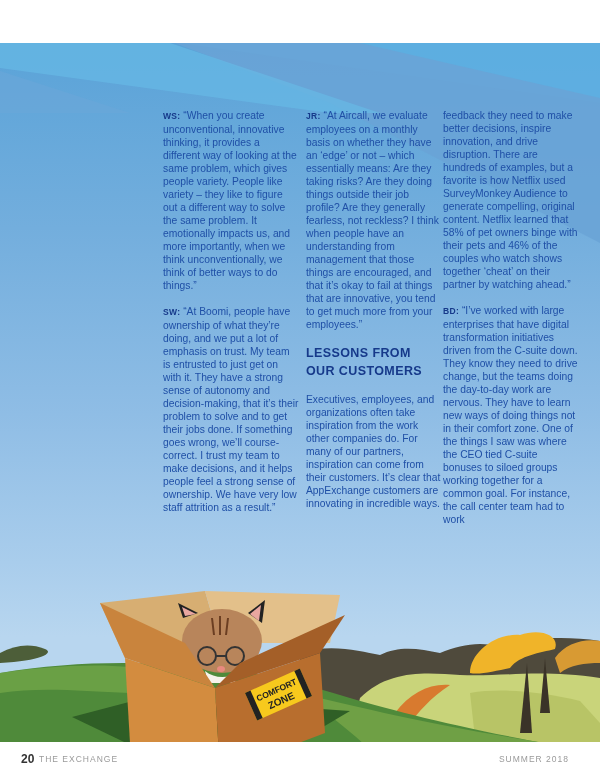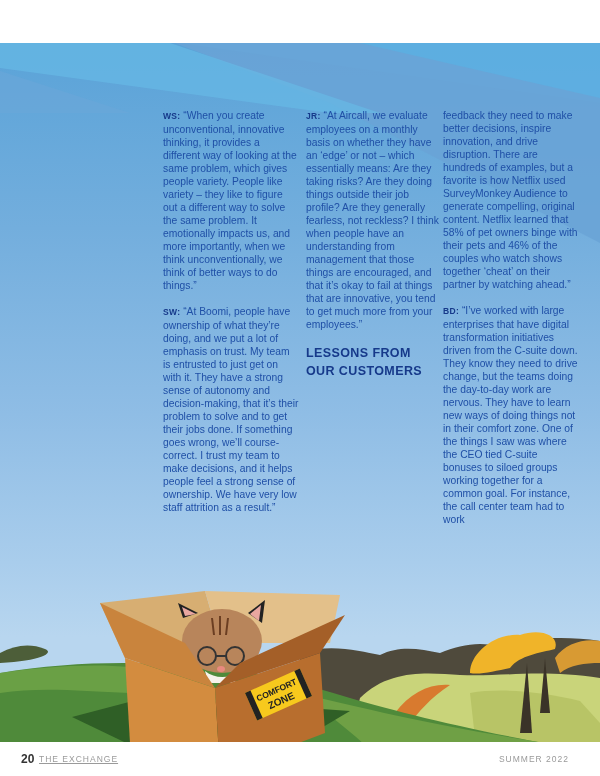--- a/index.html
+++ b/index.html
@@ -11,21 +11,21 @@
   .col p { margin: 0 0 13px 0; }
   .spk { font-weight: bold; font-size: 8.5px; letter-spacing: 0.3px; color: #16398a; }
   .heading { font-weight: bold; font-size: 12.5px; line-height: 18px; color: #16398a; letter-spacing: 0.4px; margin: 0 0 13px 0; text-transform: uppercase; }
   .tight { letter-spacing: -0.35px; }
   #col1 { left: 163px; }
   #col2 { left: 306px; }
   #col3 { left: 443px; }
   .illustration { position: absolute; left: 0; top: 540px; width: 600px; height: 202px; }
   .footer { position: absolute; left: 0; top: 742px; width: 600px; height: 34px; background: #fff; }
   .page-num { position: absolute; left: 21px; top: 10px; font-size: 12px; color: #333; font-weight: bold; }
-  .pub { position: absolute; left: 39px; top: 12px; font-size: 8.5px; color: #9a9a9a; letter-spacing: 1px; text-decoration: underline; }
+  .pub { position: absolute; left: 39px; top: 12px; font-size: 8.5px; color: #9a9a9a; letter-spacing: 1px; }
   .issue { position: absolute; right: 31px; top: 12px; font-size: 8.5px; color: #9a9a9a; letter-spacing: 1px; }
 </style>
 </head>
 <body>
 
 <div class="page">
 
   <svg class="bg-stripe" width="600" height="560" viewBox="0 0 600 560" style="left:0;top:0;">
     <polygon points="0,0 600,0 600,60 180,0" fill="#5eb0e2" opacity="0.8"></polygon>
     <polygon points="175,0 360,0 600,55 600,200 330,60" fill="#6aa3d6" opacity="0.85"></polygon>
@@ -34,20 +34,21 @@
   </svg>
 
   <div class="col" id="col1">
     <p><span class="spk">WS:</span> <span>“When you create unconventional, innovative thinking, it provides a different way of looking at the same problem, which gives people variety. People like variety – they like to figure out a different way to solve the same problem. It emotionally impacts us, and more importantly, when we think unconventionally, we think of better ways to do things.”</span></p>
     <p><span class="spk">SW:</span> <span>“At Boomi, people have ownership of what they’re doing, and we put a lot of emphasis on trust. My team is entrusted to just get on with it. They have a strong sense of autonomy and decision-making, that it’s their problem to solve and to get their jobs done. If something goes wrong, we’ll course-correct. I trust my team to make decisions, and it helps people feel a strong sense of ownership. We have very low staff attrition as a result.”</span></p>
   </div>
 
   <div class="col" id="col2">
     <p><span class="spk">JR:</span> <span>“At Aircall, we evaluate employees on a monthly basis on whether they have an ‘edge’ or not – which essentially means: Are they taking risks? Are they doing things outside their job profile? Are they generally fearless, not reckless? I think when people have an understanding from management that those things are encouraged, and that it’s okay to fail at things that are innovative, you tend to get much more from your employees.”</span></p>
     <div class="heading">Lessons from our customers</div>
+    <p>Executives, employees, and organizations often take inspiration from the work other companies do. For many of our partners, inspiration can come from their customers. It’s clear that AppExchange customers are innovating in incredible ways.</p>
   </div>
 
   <div class="col" id="col3">
     <p>feedback they need to make better decisions, inspire innovation, and drive disruption. There are hundreds of examples, but a favorite is how Netflix used SurveyMonkey Audience to generate compelling, original content. Netflix learned that 58% of pet owners binge with their pets and 46% of the couples who watch shows together ‘cheat’ on their partner by watching ahead.”</p>
     <p><span class="spk">BD:</span> <span>“I’ve worked with large enterprises that have digital transformation initiatives driven from the C-suite down. They know they need to drive change, but the teams doing the day-to-day work are nervous. They have to learn new ways of doing things not in their comfort zone. One of the things I saw was where the CEO tied C-suite bonuses to siloed groups working together for a common goal. For instance, the call center team had to work</span></p>
   </div>
 
   <svg class="illustration" width="600" height="202" viewBox="0 0 600 202">
 
     <path d="M300,70 C330,60 360,68 380,72 C400,62 420,66 440,70 C460,62 480,58 500,64 C520,56 560,52 600,58 L600,140 L300,140 Z" fill="#4f4a3c"></path>
@@ -99,14 +100,14 @@
       <rect x="54" y="0" width="6" height="30" fill="#222"></rect>
       <text x="30" y="13" font-family="Liberation Sans, sans-serif" font-size="8.5" font-weight="bold" fill="#222" text-anchor="middle">COMFORT</text>
       <text x="30" y="25" font-family="Liberation Sans, sans-serif" font-size="10" font-weight="bold" fill="#222" text-anchor="middle">ZONE</text>
     </g>
   </svg>
 </div>
 
 <div class="footer">
   <span class="page-num">20</span>
   <span class="pub">THE EXCHANGE</span>
-  <span class="issue">SUMMER 2022</span>
+  <span class="issue">SUMMER 2018</span>
 </div>
 
 </body></html>

